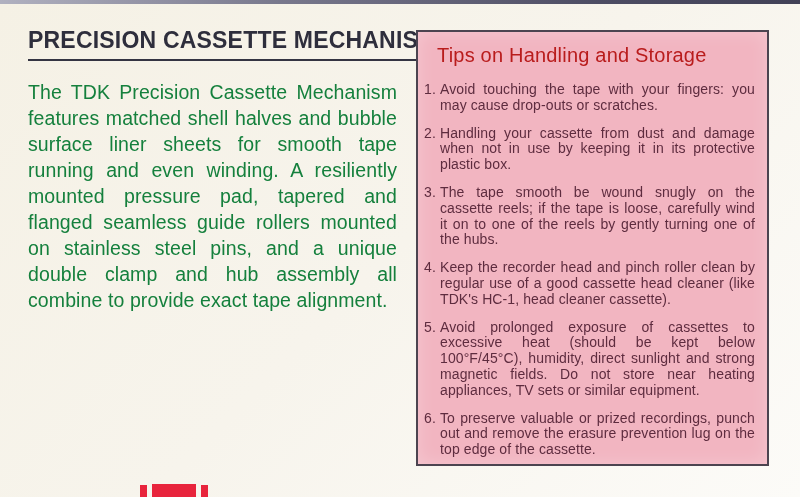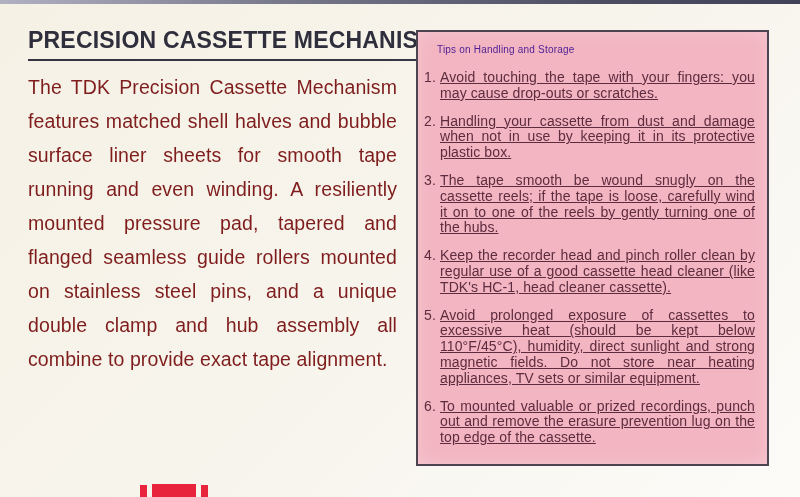--- a/index.html
+++ b/index.html
@@ -19,57 +19,56 @@
   }
   .article-title {
     display: inline-block;
     font-size: 23px; font-weight: bold; color: #2e2e3c;
     letter-spacing: 0.2px;
     padding-bottom: 5px;
     border-bottom: 2.5px solid #343442;
     white-space: nowrap;
   }
   .article-body {
-    margin-top: 9px;
-    font-size: 19.5px; line-height: 34px;
-    color: #7f1d1d;
+    margin-top: 18px;
+    font-size: 19.5px; line-height: 26px;
+    color: #15803d;
     text-align: justify;
     letter-spacing: 0.1px;
   }
   .tips-panel {
     position: absolute; left: 416px; top: 30px; width: 353px; height: 436px;
     background: #f2b5c1;
     border: 2px solid #4c4450;
     box-shadow: inset 0 0 18px rgba(255,255,255,0.25);
     padding: 10px 12px 8px 6px;
     color: #5e2c3f;
   }
   .tips-title {
     margin-left: 13px; margin-top: 2px;
-    font-size: 10px; letter-spacing: 0.2px;
-    color: #4c1d95;
+    font-size: 20px; letter-spacing: 0.2px;
+    color: #b91c1c;
   }
   .tips-list {
     list-style: none;
     margin-top: 15px;
   }
   .tip-item {
     display: flex;
     margin-bottom: 12px;
     font-size: 14px; line-height: 15.8px;
     letter-spacing: 0.1px;
   }
   .tip-number {
     flex: 0 0 16px;
     text-align: left;
   }
   .tip-text {
     flex: 1;
     text-align: justify;
-    text-decoration: underline;
   }
   .tdk-logo-fragment {
     position: absolute; left: 138px; top: 484px; width: 72px; height: 13px;
   }
   .logo-bar { position: absolute; background: #e8243c; }
   .logo-bar-left  { left: 2px;  top: 1px; width: 7px;  height: 12px; }
   .logo-bar-mid   { left: 14px; top: 0;   width: 44px; height: 13px; }
   .logo-bar-right { left: 63px; top: 1px; width: 7px;  height: 12px; }
 </style>
 </head>
@@ -96,25 +95,25 @@
     <li class="tip-item">
       <span class="tip-number">3.</span>
       <span class="tip-text">The tape smooth be wound snugly on the cassette reels; if the tape is loose, carefully wind it on to one of the reels by gently turning one of the hubs.</span>
     </li>
     <li class="tip-item">
       <span class="tip-number">4.</span>
       <span class="tip-text">Keep the recorder head and pinch roller clean by regular use of a good cassette head cleaner (like TDK's HC-1, head cleaner cassette).</span>
     </li>
     <li class="tip-item">
       <span class="tip-number">5.</span>
-      <span class="tip-text">Avoid prolonged exposure of cassettes to excessive heat (should be kept below 110°F/45°C), humidity, direct sunlight and strong magnetic fields. Do not store near heating appliances, TV sets or similar equipment.</span>
+      <span class="tip-text">Avoid prolonged exposure of cassettes to excessive heat (should be kept below 100°F/45°C), humidity, direct sunlight and strong magnetic fields. Do not store near heating appliances, TV sets or similar equipment.</span>
     </li>
     <li class="tip-item">
       <span class="tip-number">6.</span>
-      <span class="tip-text">To mounted valuable or prized recordings, punch out and remove the erasure prevention lug on the top edge of the cassette.</span>
+      <span class="tip-text">To preserve valuable or prized recordings, punch out and remove the erasure prevention lug on the top edge of the cassette.</span>
     </li>
   </ol>
 </div>
 
 <div class="tdk-logo-fragment">
   <div class="logo-bar logo-bar-left"></div>
   <div class="logo-bar logo-bar-mid"></div>
   <div class="logo-bar logo-bar-right"></div>
 </div>
 

